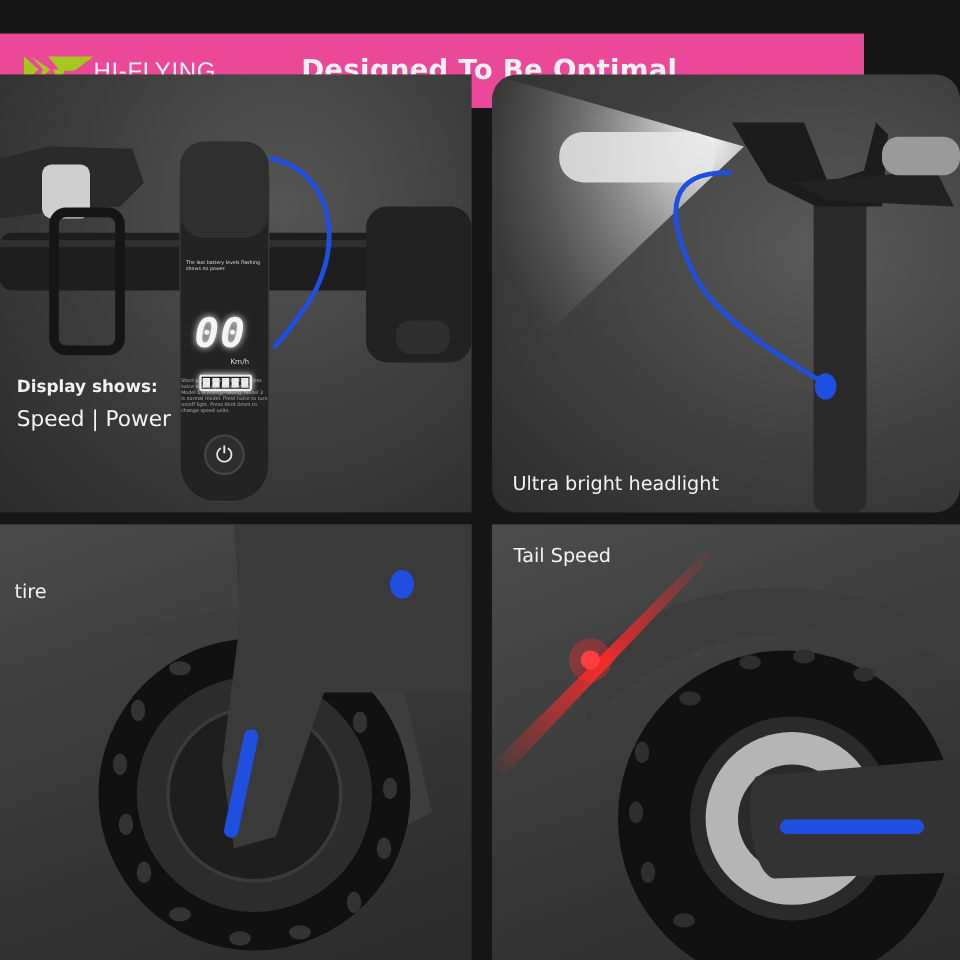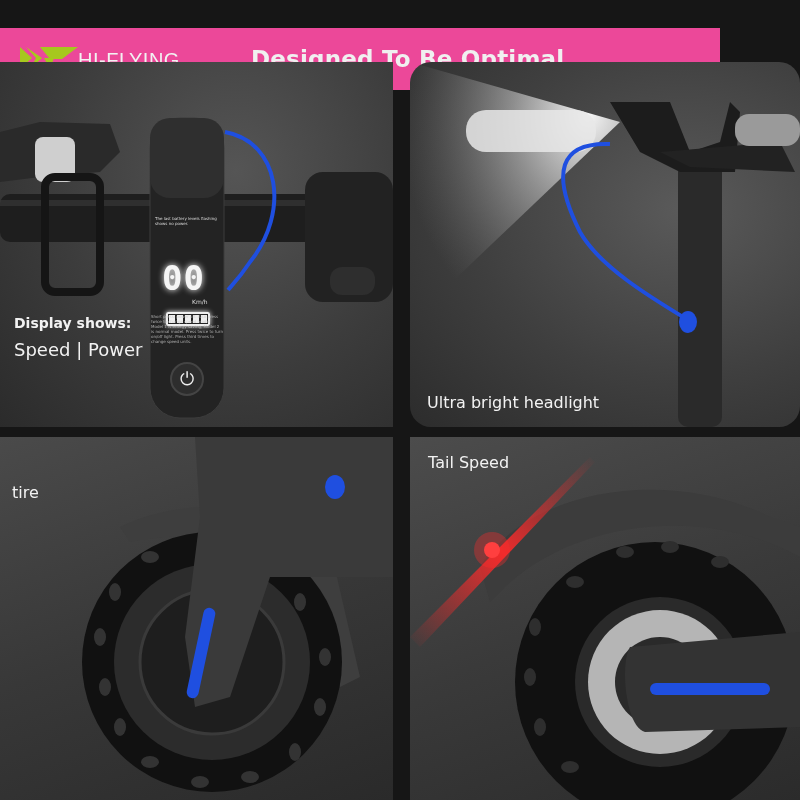--- a/index.html
+++ b/index.html
@@ -47,21 +47,21 @@
 
     <rect x="305" y="110" width="88" height="130" rx="18" fill="#222"></rect>
     <rect x="330" y="205" width="45" height="28" rx="12" fill="#2e2e2e"></rect>
 
     <path d="M225,70 C280,80 290,150 250,200 C240,215 235,220 228,228" fill="none" stroke="#1f4fe0" stroke-width="4"></path>
 
     <rect x="150" y="56" width="74" height="300" rx="30" fill="#232323" stroke="#3c3c3c" stroke-width="1"></rect>
     <rect x="150" y="56" width="74" height="80" rx="20" fill="#2f2f2f"></rect>
   </svg>
   <div style="position:absolute;left:155px;top:154px;width:66px;font-size:4px;line-height:5px;color:#ddd;">The last battery levels flashing shows no power.</div>
-  <div style="position:absolute;left:162px;top:196px;font-family:'DejaVu Sans Mono',monospace;font-size:34px;font-weight:bold;color:#f5f5f5;letter-spacing:1px;text-shadow:0 0 6px #fff;">00</div>
+  <div style="position:absolute;left:162px;top:196px;font-family:'DejaVu Sans Mono',monospace;font-size:34px;font-weight:bold;color:#f5f5f5;letter-spacing:1px;text-shadow:0 0 6px #fff;font-style:italic;">00</div>
   <div style="position:absolute;left:192px;top:236px;font-size:6px;color:#ddd;">Km/h</div>
   <div style="position:absolute;left:166px;top:250px;width:44px;height:14px;border:2px solid #eee;border-radius:2px;box-shadow:0 0 5px #fff;display:flex;gap:2px;padding:1px;">
     <span style="flex:1;background:#eee;"></span>
       <span style="flex:1;background:#eee;"></span>
       <span style="flex:1;background:#eee;"></span>
       <span style="flex:1;background:#eee;"></span>
       <span style="flex:1;background:#eee;"></span>
   </div>
   <div style="position:absolute;left:151px;top:252px;width:72px;font-size:4px;line-height:5px;color:#ccc;opacity:0.8;">Short press: power off. Also press twice to change speed mode: Model 1 is energy-saving, Model 2 is normal model. Press twice to turn on/off light. Press third times to change speed units.</div>
   <div style="position:absolute;left:170px;top:300px;width:34px;height:34px;border-radius:50%;background:#2d2d2d;border:2px solid #444;display:flex;align-items:center;justify-content:center;color:#eee;font-size:18px;">⏻</div>

